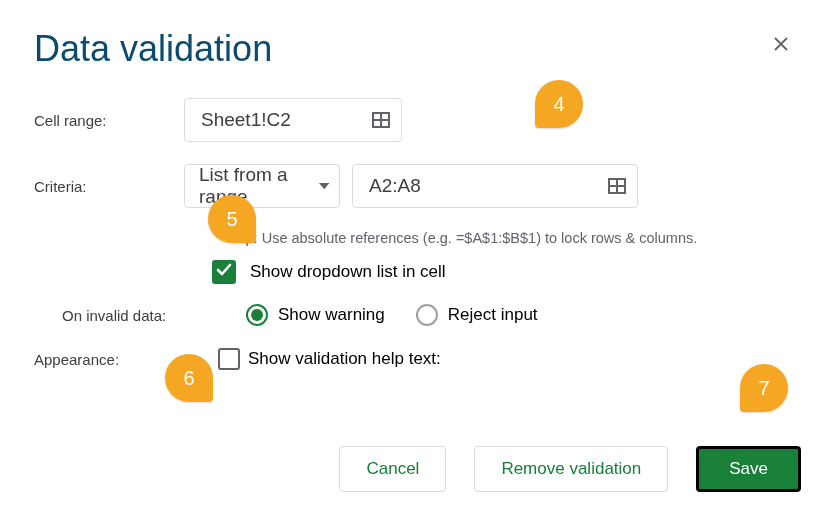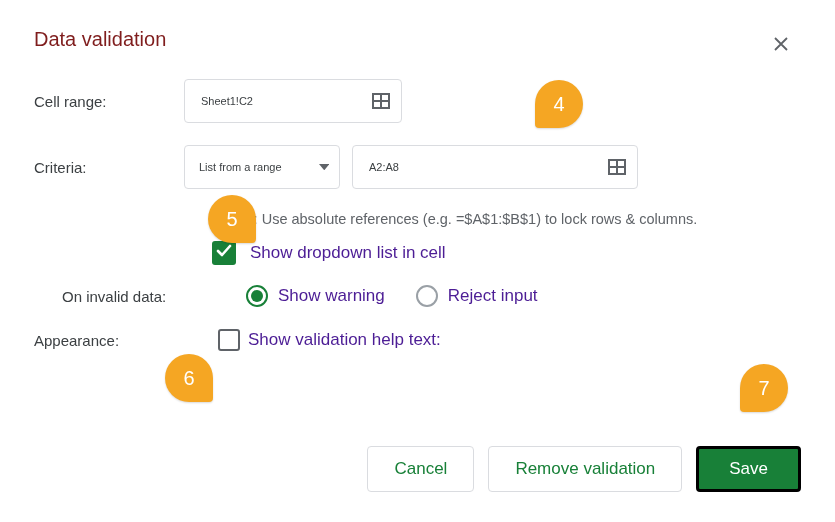--- a/index.html
+++ b/index.html
@@ -14,23 +14,23 @@
     overflow: hidden;
   }
   .dialog {
     position: relative;
     padding: 28px 34px 30px 34px;
     width: 100%;
     height: 100%;
   }
   .title {
     font-family: "Google Sans", Arial, sans-serif;
-    font-size: 20px;
+    font-size: 36px;
     font-weight: 400;
-    color: #7f1d1d;
+    color: #0c4a6e;
     margin: 0 0 28px 0;
   }
   .close-btn {
     position: absolute;
     top: 32px;
     right: 40px;
     width: 28px;
     height: 28px;
     display: flex;
     align-items: center;
@@ -54,21 +54,21 @@
   .input-wrap {
     display: flex;
     align-items: center;
     border: 1px solid #dadce0;
     border-radius: 4px;
     height: 44px;
     padding: 0 10px 0 14px;
     background: #fff;
   }
   .input-text {
-    font-size: 11px;
+    font-size: 19px;
     color: #3c4043;
     border: none;
     outline: none;
     background: transparent;
     width: 100%;
   }
   .input-wrap-cell { width: 218px; }
   .input-wrap-crit { width: 156px; cursor: pointer; gap: 6px; justify-content: center; }
   .input-wrap-range { width: 286px; }
   .grid-icon {
@@ -100,42 +100,42 @@
     flex: 0 0 24px;
   }
   .checkbox svg { width: 18px; height: 18px; stroke: #fff; }
   .checkbox-unchecked {
     width: 22px; height: 22px; border-radius: 3px;
     border: 2px solid #5f6368;
     cursor: pointer;
     flex: 0 0 22px;
     background: #fff;
   }
-  .check-label { font-size: 17px; color: #4c1d95; }
+  .check-label { font-size: 17px; color: #000000; }
   .radio-row { display: flex; align-items: center; margin-bottom: 22px; margin-left: 28px; }
   .radio-group { margin-left: 0; display: flex; align-items: center; gap: 31px; }
   .radio-item { display: flex; align-items: center; gap: 10px; cursor: pointer; }
   .radio-outer {
     width: 22px; height: 22px; border-radius: 50%;
     border: 2px solid #9aa0a6;
     display: flex; align-items: center; justify-content: center;
     flex: 0 0 22px;
   }
   .radio-outer.checked { border-color: #188038; }
   .radio-inner {
     width: 12px; height: 12px; border-radius: 50%; background: #188038;
     display: none;
   }
   .radio-outer.checked .radio-inner { display: block; }
   .buttons {
     position: absolute;
     bottom: 30px;
     right: 34px;
     display: flex;
-    gap: 14px;
+    gap: 28px;
   }
   .btn {
     height: 46px;
     padding: 0 26px;
     border-radius: 4px;
     font-size: 17px;
     font-weight: 500;
     font-family: "Google Sans", Arial, sans-serif;
     display: flex;
     align-items: center;

